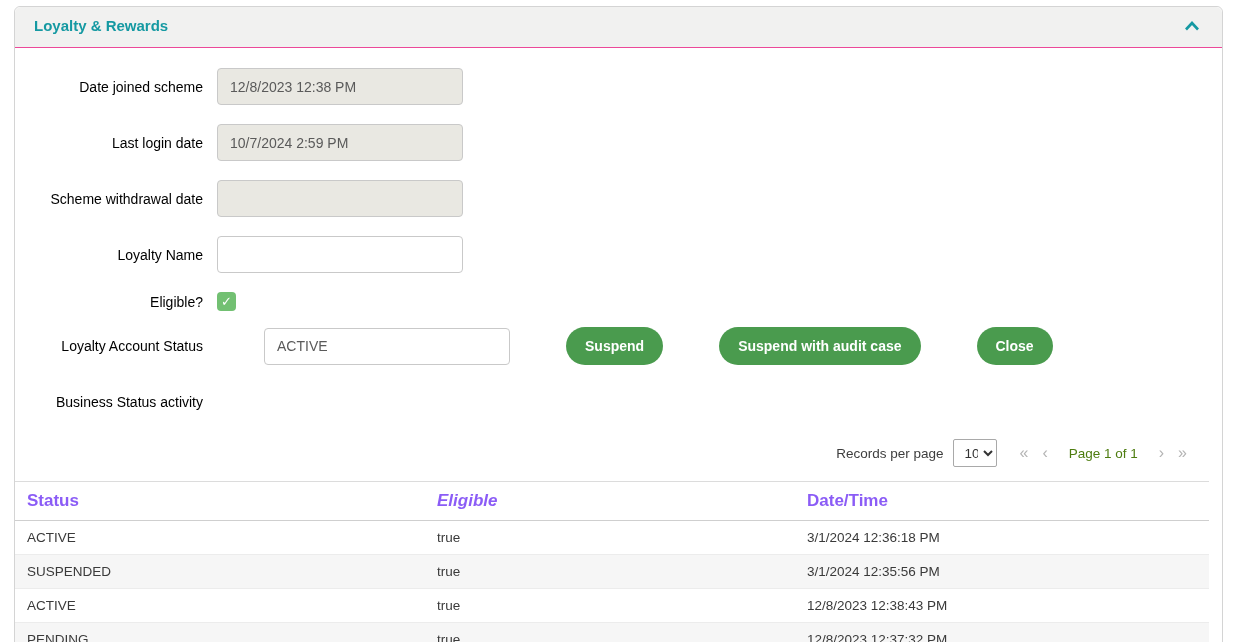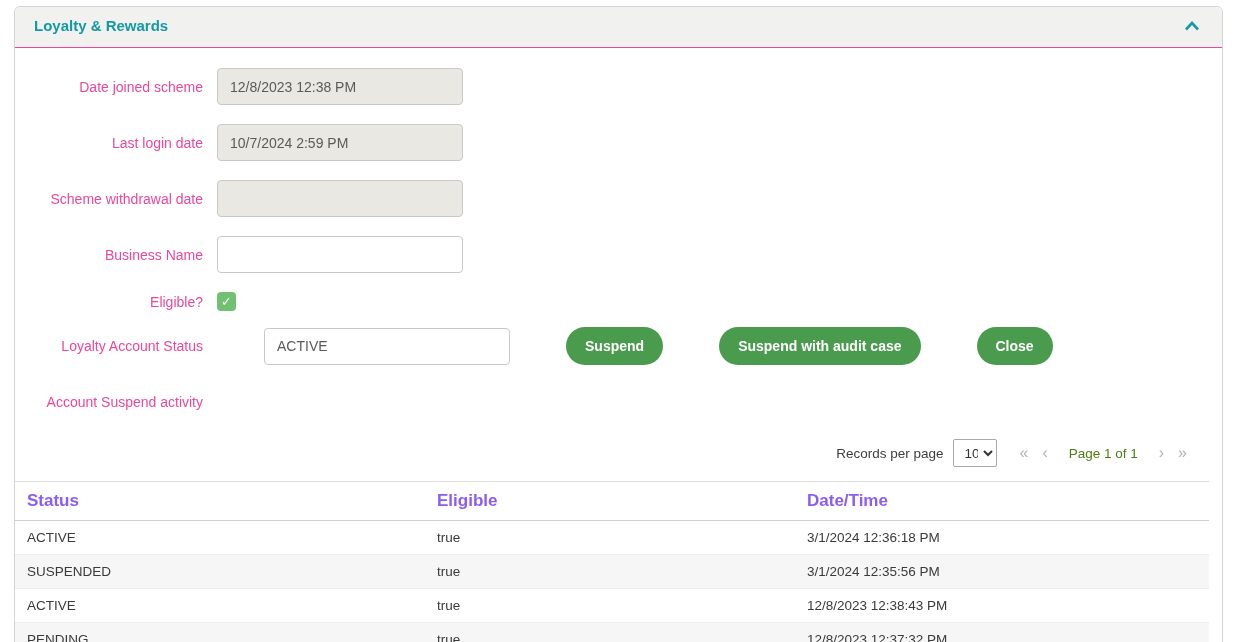--- a/index.html
+++ b/index.html
@@ -11,21 +11,21 @@
 
   .panel-header { display:flex; align-items:flex-start; justify-content:space-between;
     background:#f1f1f0; border-bottom:1px solid #ec4899; border-radius:6px 6px 0 0;
     padding:10px 20px 11px 19px; }
   .panel-title { color:#1599a2; font-weight:bold; font-size:15px; }
   .collapse-btn { background:none; border:none; cursor:pointer; display:flex; align-items:center; padding:2px; }
 
   .panel-body { padding:20px 0 0 0; }
 
   .form-row { display:flex; align-items:center; margin:0 0 19px 26px; }
-  .form-label { width:162px; text-align:right; margin-right:14px; color:#ec4899; font-size:14px; }
+  .form-label { width:162px; text-align:right; margin-right:14px; color:#000000; font-size:14px; }
   .text-input { width:246px; height:37px; border:1px solid #c9c9c9; border-radius:4px;
     padding:0 12px; font-family:inherit; font-size:14px; color:#5a5a5a; background:#fff; outline:none; }
   .text-input.disabled { background:#e9e8e2; }
 
   .checkbox { width:19px; height:19px; background:#72c072; border-radius:4px;
     display:flex; align-items:center; justify-content:center; cursor:pointer; }
   .checkbox .tick { color:#fff; font-size:13px; font-weight:bold; line-height:1; }
 
   .row-status { margin-bottom:10px;gap:47px; }
   .btn-green { height:38px; padding:0 19px; margin-left:9px; border:none; border-radius:19px;
@@ -43,21 +43,21 @@
   .pager-btn.first { margin-left:15px; }
   .page-text { margin:0 14px; color:#4d7c0f; }
 
   table.activity-table { width:1194px; border-collapse:collapse; table-layout:fixed; }
   .activity-table th { text-align:left; font-weight:bold; font-size:17px; color:#8b5cf6;
     padding:9px 12px; border-top:1px solid #dcdcdc; border-bottom:1px solid #cfcfcf; }
   .activity-table td { font-size:13.5px; color:#3a3a3a; padding:9px 12px;
     border-bottom:1px solid #ececec; }
   .activity-table tbody tr:nth-child(even) { background:#f6f6f6; }
   .activity-table tbody tr:last-child td { border-bottom:1px solid #cfcfcf; }
-  .col-status { width:410px; } .col-eligible { width:370px; } .col-datetime { width:414px; }
+  .col-status { width:410px; } .col-eligible { width:370px;font-style:italic; } .col-datetime { width:414px; }
 </style>
 </head>
 <body>
 
 <div class="panel">
   <div class="panel-header">
     <span class="panel-title">Loyalty &amp; Rewards</span>
     <button class="collapse-btn">
       <span>
         <svg width="16" height="10" viewBox="0 0 16 10">
@@ -78,41 +78,41 @@
       <label class="form-label">Last login date</label>
       <input class="text-input disabled" disabled="" value="10/7/2024 2:59 PM" style="">
     </div>
 
     <div class="form-row">
       <label class="form-label">Scheme withdrawal date</label>
       <input class="text-input disabled" disabled="" value="" style="">
     </div>
 
     <div class="form-row">
-      <label class="form-label">Business Name</label>
+      <label class="form-label">Loyalty Name</label>
       <input class="text-input" value="" style="">
     </div>
 
     <div class="form-row" style="margin-bottom:16px;">
       <label class="form-label">Eligible?</label>
       <div class="checkbox">
         <span class="tick">✓</span>
       </div>
     </div>
 
     <div class="form-row row-status">
       <label class="form-label">Loyalty Account Status</label>
       <input class="text-input" value="ACTIVE" style="">
       <button class="btn-green">Suspend</button>
       <button class="btn-green">Suspend with audit case</button>
       <button class="btn-green">Close</button>
     </div>
 
     <div class="form-row row-activity">
-      <label class="form-label" style="width:162px;">Account Suspend activity</label>
+      <label class="form-label" style="width:162px;">Business Status activity</label>
     </div>
 
     <div class="pagination">
       <span class="rpp-label">Records per page</span>
       <select class="rpp-select">
         <option>10</option>
       </select>
       <button class="pager-btn first">«</button>
       <button class="pager-btn">‹</button>
       <span class="page-text">Page 1 of 1</span>

